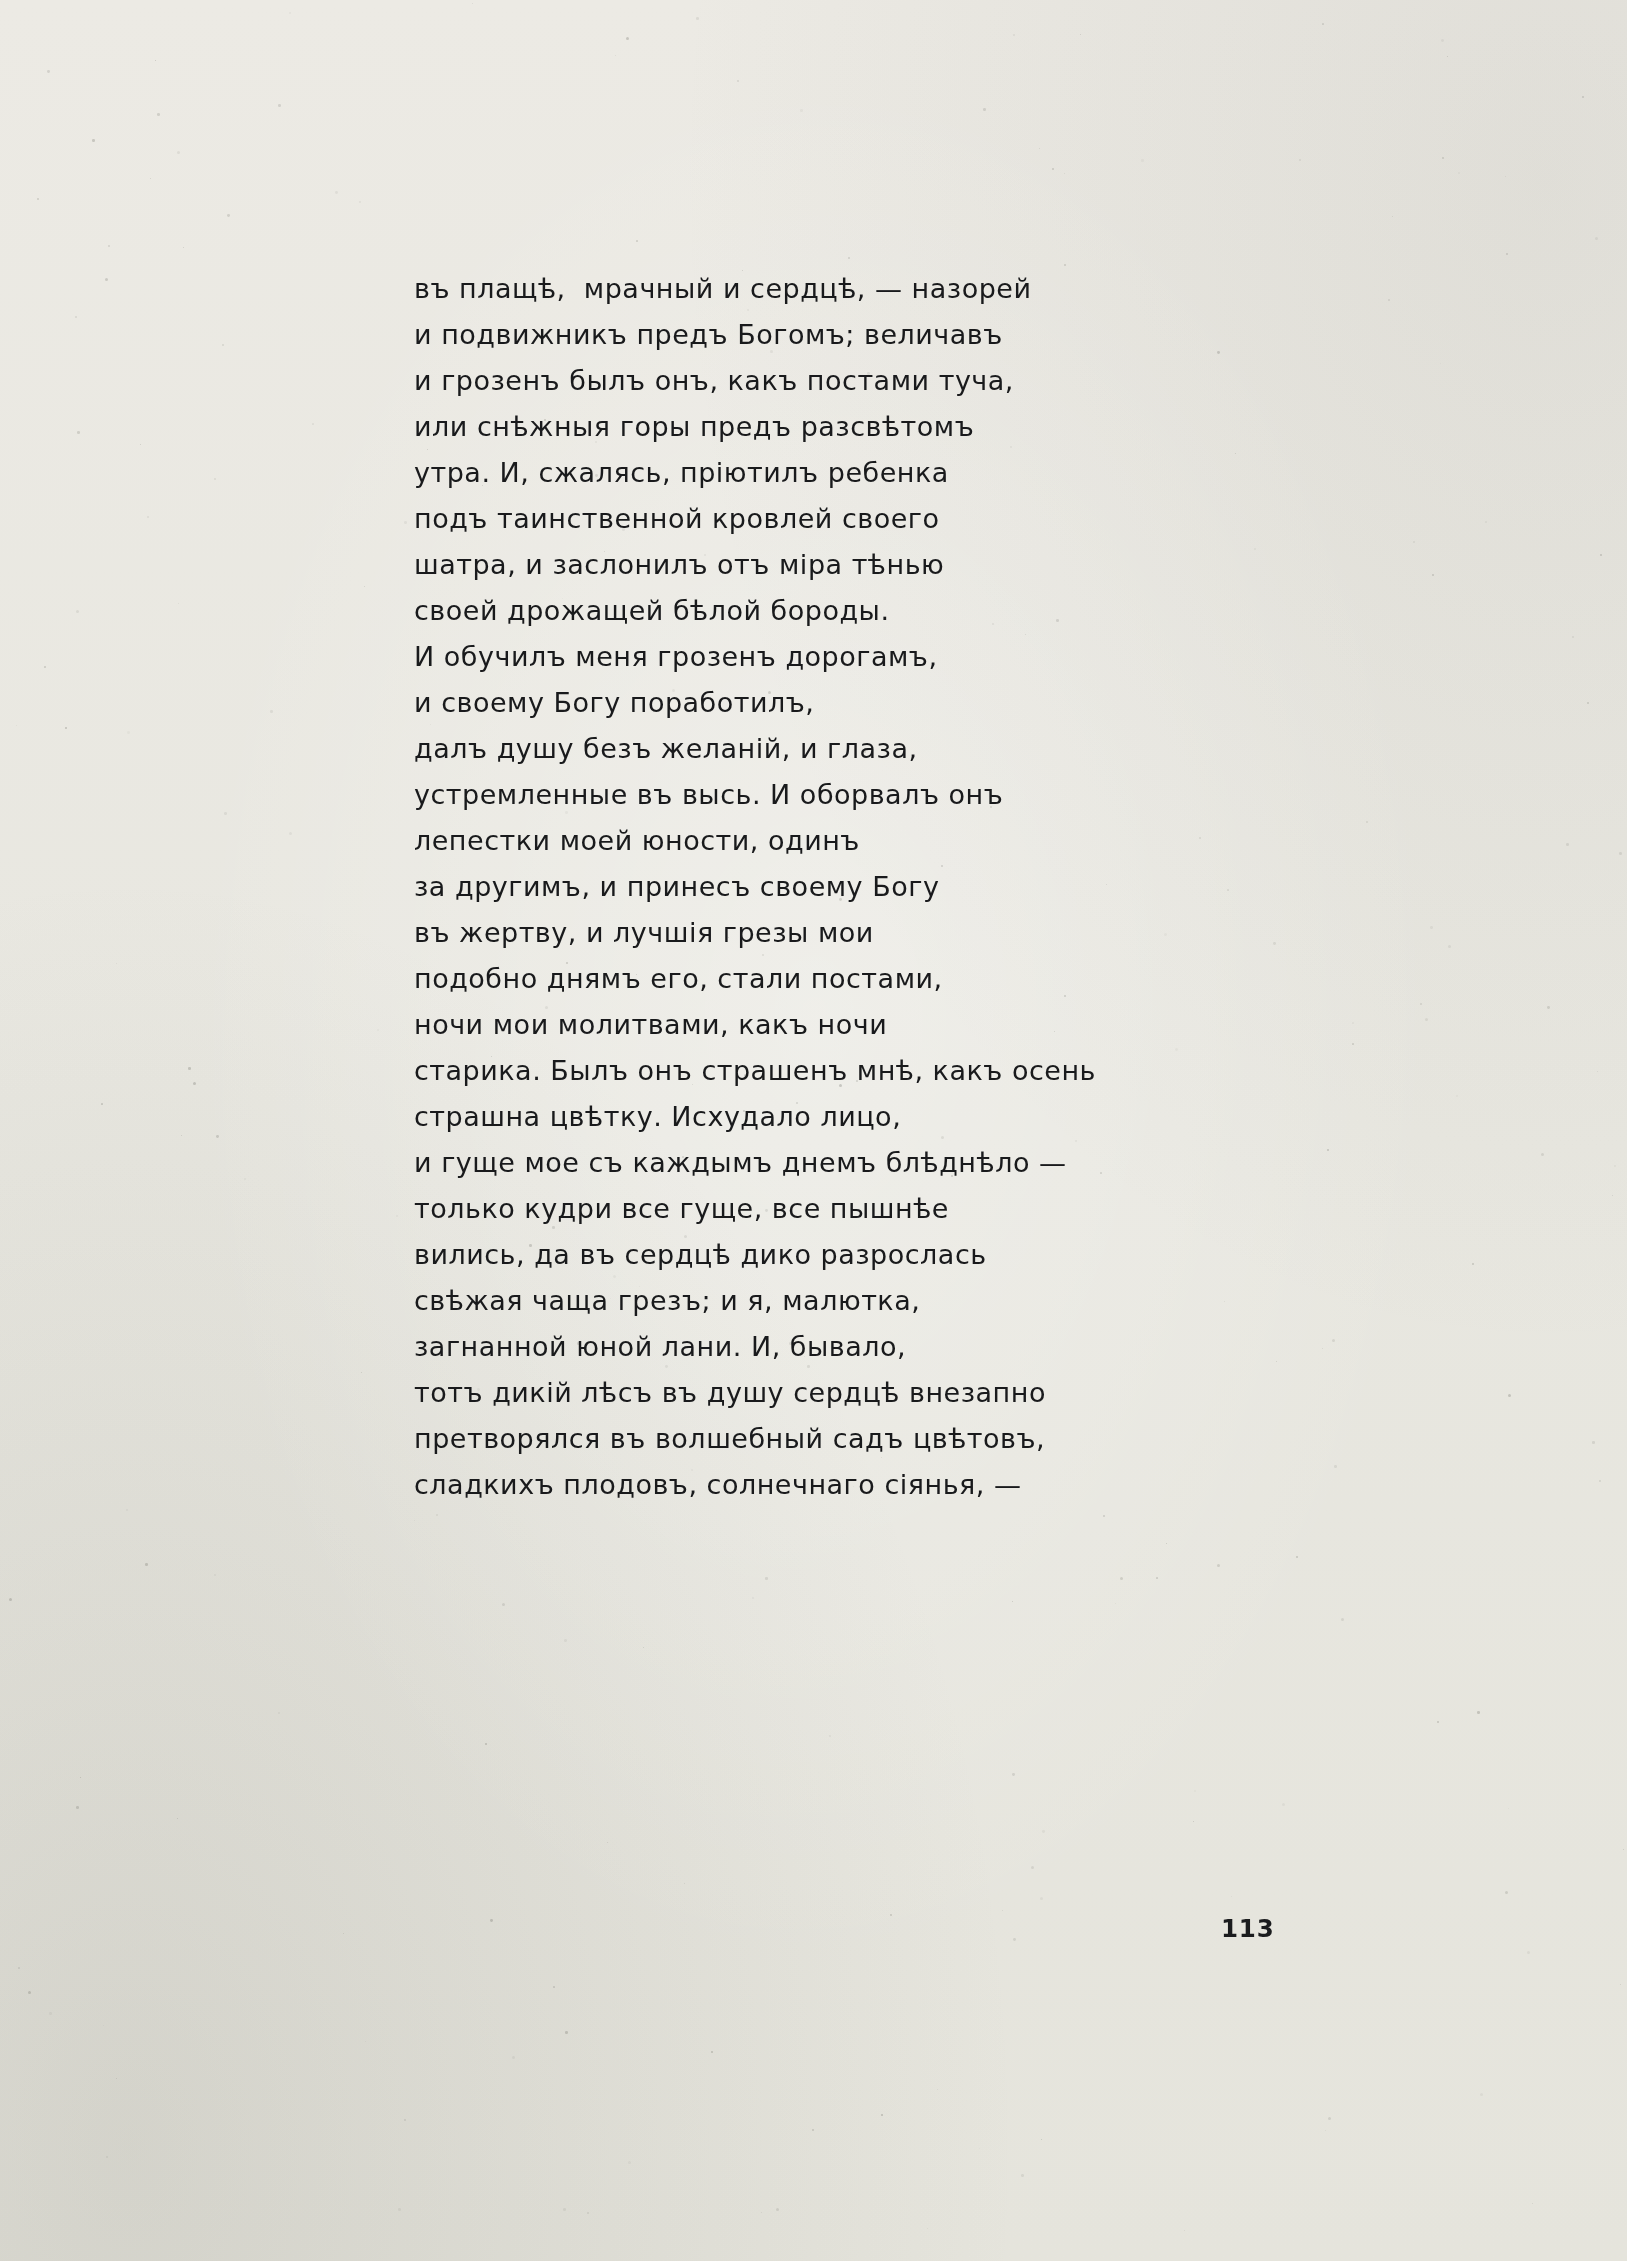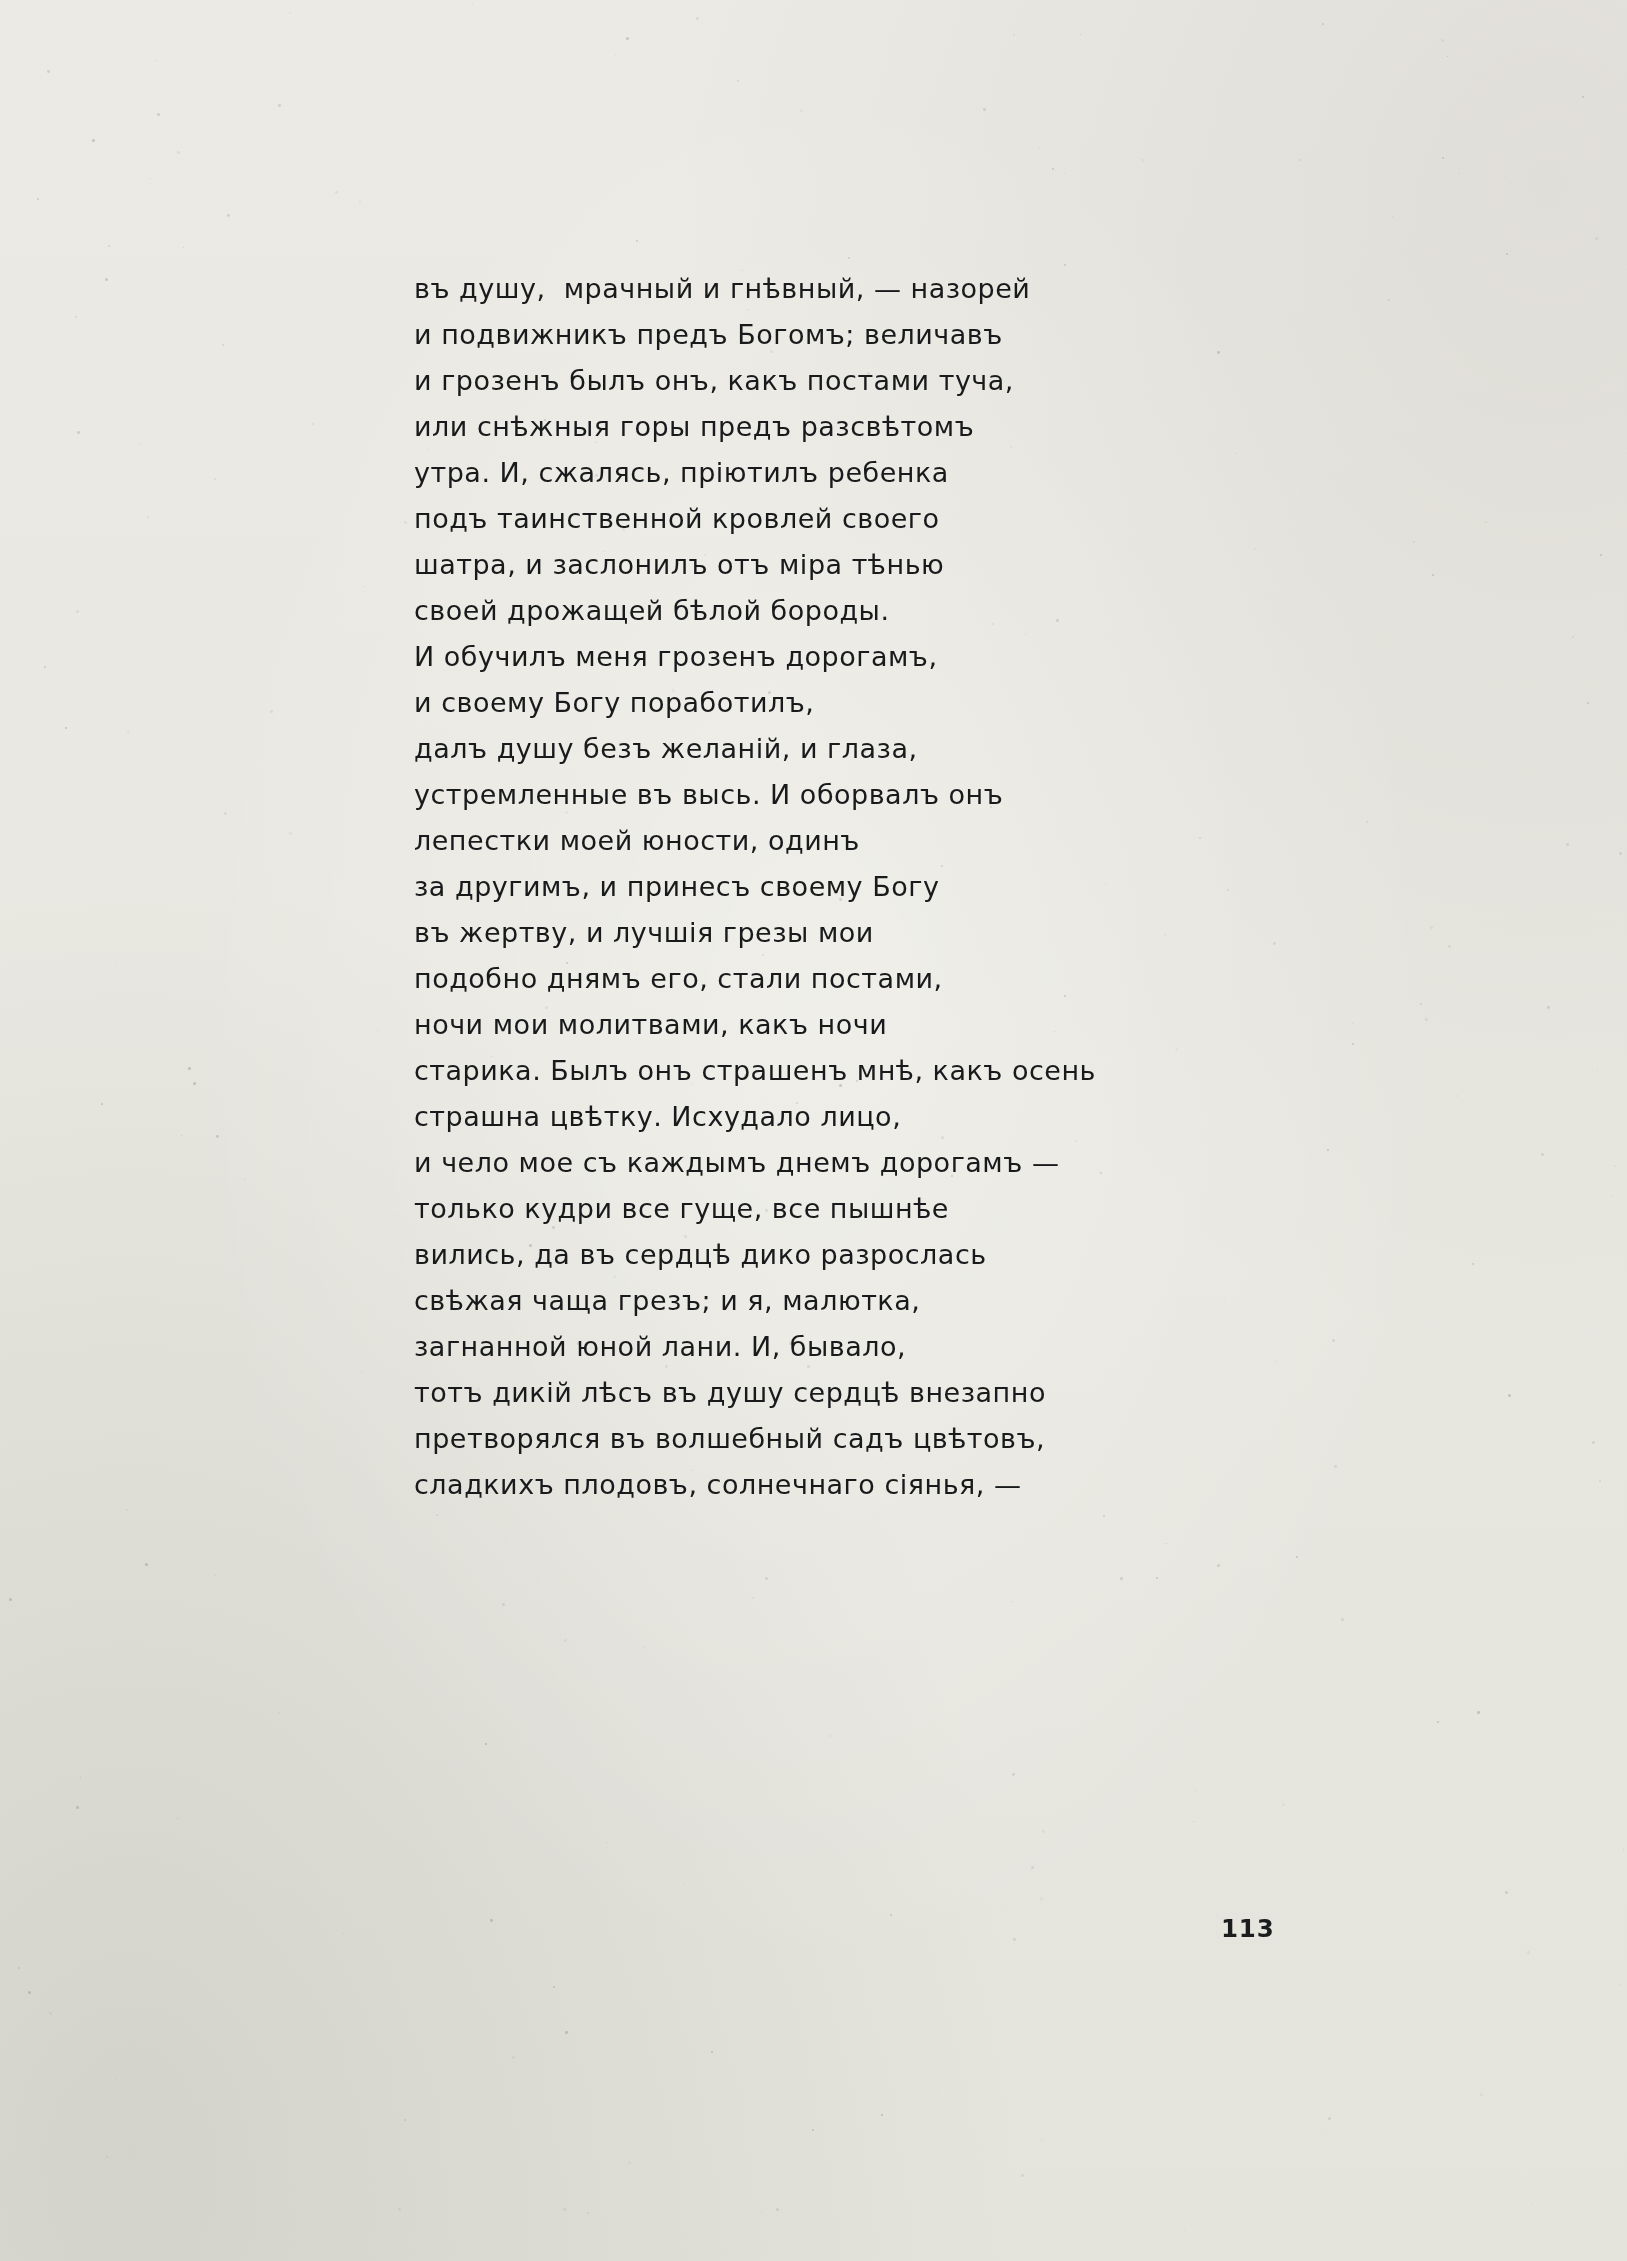--- a/index.html
+++ b/index.html
@@ -320,40 +320,40 @@
     <span class="speck" style="width: 3.1px; height: 3.1px; left: 1527px; top: 1951px; opacity: 0.18;"></span>
     <span class="speck" style="width: 1.2px; height: 1.2px; left: 140px; top: 444px; opacity: 0.45;"></span>
     <span class="speck" style="width: 1.7px; height: 1.7px; left: 1156px; top: 1577px; opacity: 0.41;"></span>
     <span class="speck" style="width: 1.4px; height: 1.4px; left: 728px; top: 937px; opacity: 0.43;"></span>
     <span class="speck" style="width: 2.2px; height: 2.2px; left: 1194px; top: 1790px; opacity: 0.11;"></span>
     <span class="speck" style="width: 2.5px; height: 2.5px; left: 983px; top: 108px; opacity: 0.35;"></span>
     <span class="speck" style="width: 1.1px; height: 1.1px; left: 1080px; top: 34px; opacity: 0.43;"></span>
   </div>
 
 <div class="page-text" id="text-block">
-    <div class="line">въ душу,  мрачный и гнѣвный, — назорей</div>
+    <div class="line">въ плащѣ,  мрачный и сердцѣ, — назорей</div>
     <div class="line">и подвижникъ предъ Богомъ; величавъ</div>
     <div class="line">и грозенъ былъ онъ, какъ постами туча,</div>
     <div class="line">или снѣжныя горы предъ разсвѣтомъ</div>
     <div class="line">утра. И, сжалясь, пріютилъ ребенка</div>
     <div class="line">подъ таинственной кровлей своего</div>
     <div class="line">шатра, и заслонилъ отъ міра тѣнью</div>
     <div class="line">своей дрожащей бѣлой бороды.</div>
     <div class="line">И обучилъ меня грозенъ дорогамъ,</div>
     <div class="line">и своему Богу поработилъ,</div>
     <div class="line">далъ душу безъ желаній, и глаза,</div>
     <div class="line">устремленные въ высь. И оборвалъ онъ</div>
     <div class="line">лепестки моей юности, одинъ</div>
     <div class="line">за другимъ, и принесъ своему Богу</div>
     <div class="line">въ жертву, и лучшія грезы мои</div>
     <div class="line">подобно днямъ его, стали постами,</div>
     <div class="line">ночи мои молитвами, какъ ночи</div>
     <div class="line">старика. Былъ онъ страшенъ мнѣ, какъ осень</div>
     <div class="line">страшна цвѣтку. Исхудало лицо,</div>
-    <div class="line">и чело мое съ каждымъ днемъ дорогамъ —</div>
+    <div class="line">и гуще мое съ каждымъ днемъ блѣднѣло —</div>
     <div class="line">только кудри все гуще, все пышнѣе</div>
     <div class="line">вились, да въ сердцѣ дико разрослась</div>
     <div class="line">свѣжая чаща грезъ; и я, малютка,</div>
     <div class="line">загнанной юной лани. И, бывало,</div>
     <div class="line">тотъ дикій лѣсъ въ душу сердцѣ внезапно</div>
     <div class="line">претворялся въ волшебный садъ цвѣтовъ,</div>
     <div class="line">сладкихъ плодовъ, солнечнаго сіянья, —</div>
   </div>
 
 <div class="folio">113</div>

